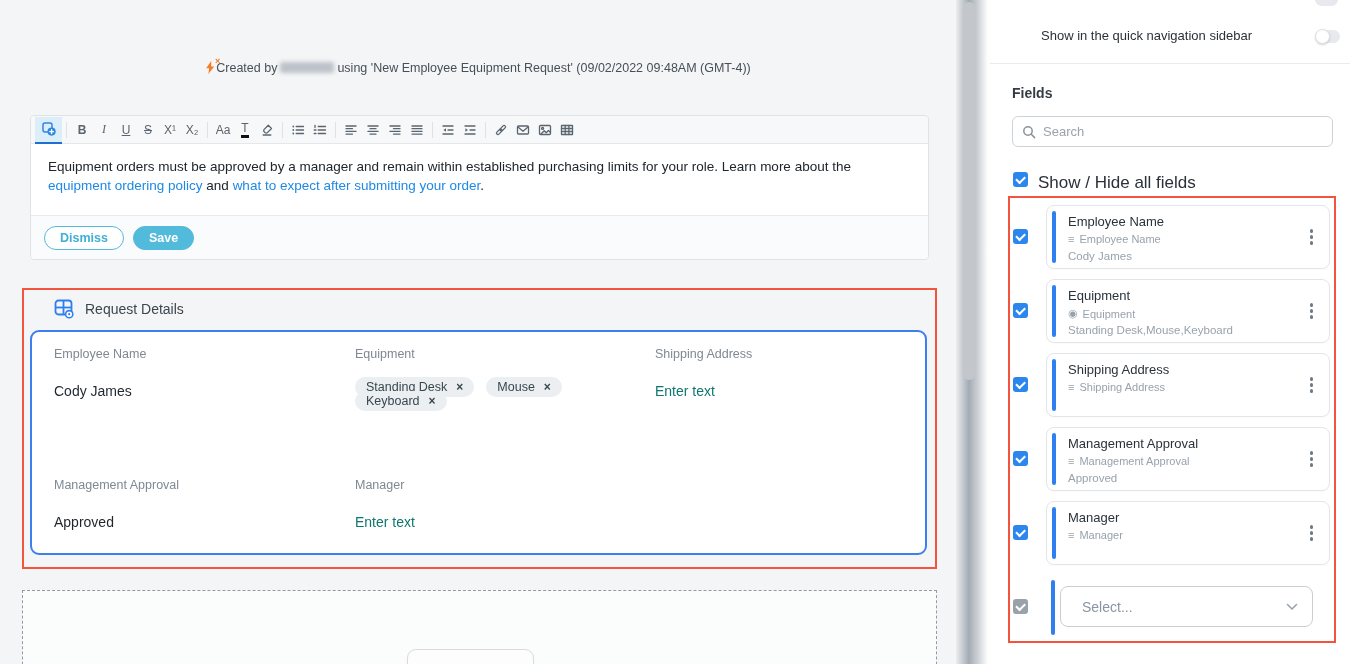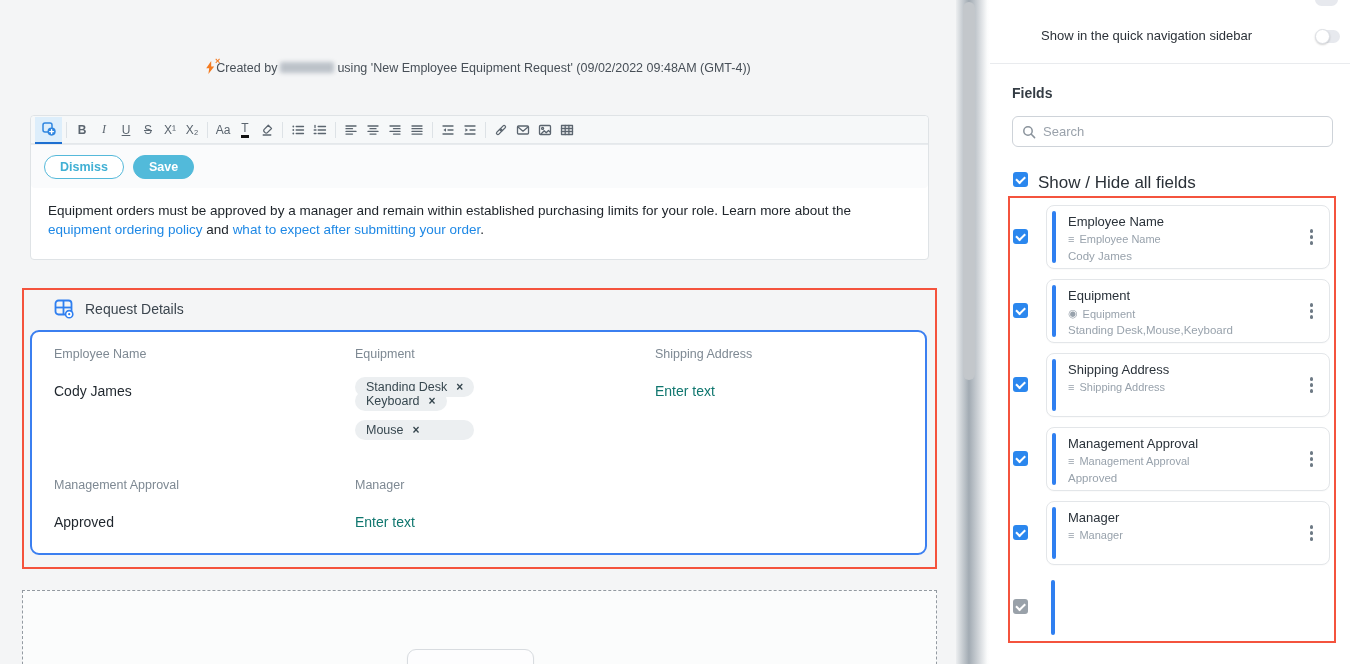--- a/index.html
+++ b/index.html
@@ -43,21 +43,21 @@
   
   #rd-highlight { position:absolute; left:22px; top:288px; width:915px; height:281px;
     border:2px solid #f4533d; }
   #rd-header { position:absolute; left:30px; top:299px; display:flex; align-items:center; gap:10px;margin-left:24px; }
   #rd-title { font-size:14px; color:#3c464f; }
   #rd-card { position:absolute; left:30px; top:330px; width:897px; height:225px; background:#fff;
     border:2px solid #3b7ff0; border-radius:9px; }
   .f-label { position:absolute; font-size:12.5px; color:#7e8993; }
   .f-value { position:absolute; font-size:14px; color:#1f262d; }
   .f-placeholder { position:absolute; font-size:14px; color:#0f766e; }
-  .chip-row { position:absolute; display:flex; gap:23px;flex-direction:column; }
+  .chip-row { position:absolute; display:flex; gap:12px; }
   .chip { display:flex; align-items:center; gap:9px; background:#eceff1; border-radius:12px;
     padding:3px 11px; font-size:12.5px; color:#37474f; }
   .chip-x { font-weight:bold; font-size:12px; color:#37474f; cursor:pointer; }
 
   
   #dashed-box { position:absolute; left:22px; top:590px; width:915px; height:90px;
     border:1px dashed #939aa1; background:#fbfcfc; }
   #partial-button { position:absolute; left:407px; top:649px; width:127px; height:30px;
     background:#fdfdfe; border:1px solid #d8dce0; border-radius:9px; box-shadow:0 1px 2px rgba(0,0,0,.05); }
 
@@ -248,26 +248,26 @@
         <svg width="14" height="14" viewBox="0 0 14 14">
             <rect x="1.5" y="2.5" width="11" height="9"></rect>
             <line x1="1.5" y1="5.5" x2="12.5" y2="5.5"></line>
             <line x1="1.5" y1="8.5" x2="12.5" y2="8.5"></line>
             <line x1="5.2" y1="2.5" x2="5.2" y2="11.5"></line>
             <line x1="8.9" y1="2.5" x2="8.9" y2="11.5"></line>
           </svg>
       </div>
     </div>
 
+    <div id="editor-body"><span>Equipment orders must be approved by a manager and remain within established purchasing limits for your role. Learn more about the </span><a href="#">equipment ordering policy</a><span> and </span><a href="#">what to expect after submitting your order</a><span>.</span></div>
+
     <div id="editor-footer">
       <div class="btn-pill" id="dismiss-btn">Dismiss</div>
       <div class="btn-pill" id="save-btn">Save</div>
     </div>
-
-    <div id="editor-body"><span>Equipment orders must be approved by a manager and remain within established purchasing limits for your role. Learn more about the </span><a href="#">equipment ordering policy</a><span> and </span><a href="#">what to expect after submitting your order</a><span>.</span></div>
   </div>
 
   <div id="rd-highlight"></div>
   <div id="rd-header">
     <svg width="21" height="20" viewBox="0 0 21 20">
       <rect x="1.5" y="1.5" width="16" height="14" rx="3" stroke="#2f7ff0" fill="none" stroke-width="1.8"></rect>
       <line x1="9.5" y1="1.5" x2="9.5" y2="15.5" stroke="#2f7ff0" stroke-width="1.8"></line>
       <line x1="1.5" y1="8.5" x2="17.5" y2="8.5" stroke="#2f7ff0" stroke-width="1.8"></line>
       <circle cx="15.2" cy="15.2" r="3.6" fill="#fff" stroke="#2f7ff0" stroke-width="1.6"></circle>
       <circle cx="15.2" cy="15.2" r="1.1" fill="#2f7ff0"></circle>
@@ -415,15 +415,21 @@
     <div class="kebab">
         <i></i>
         <i></i>
         <i></i>
       </div>
   </div>
 
   <div class="cb gray" style="left:23px; top:599px;"></div>
   <div id="select-card">
     <span class="accent"></span>
+    <div id="select-box">
+      <span id="select-text">Select...</span>
+      <svg width="12" height="8" viewBox="0 0 12 8">
+        <polyline points="1.5,1.5 6,6 10.5,1.5" stroke="#9aa2ab" fill="none" stroke-width="1.6" stroke-linecap="round" stroke-linejoin="round"></polyline>
+      </svg>
+    </div>
   </div>
 
 </div>
 
 </body></html>

